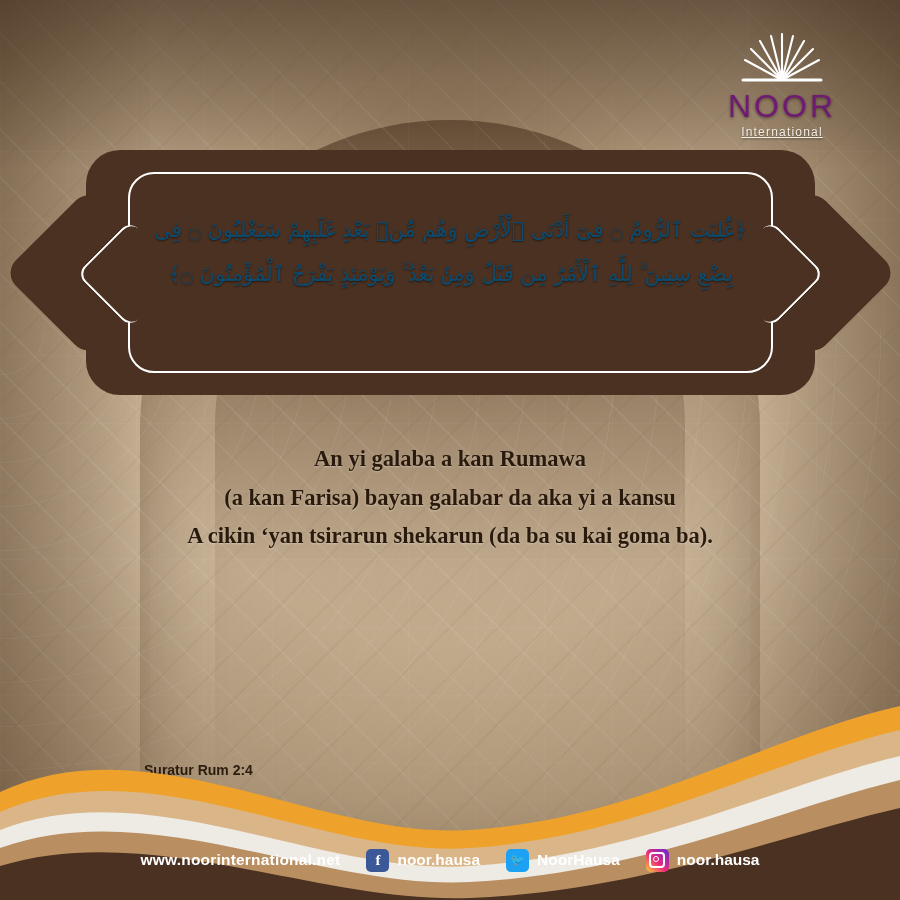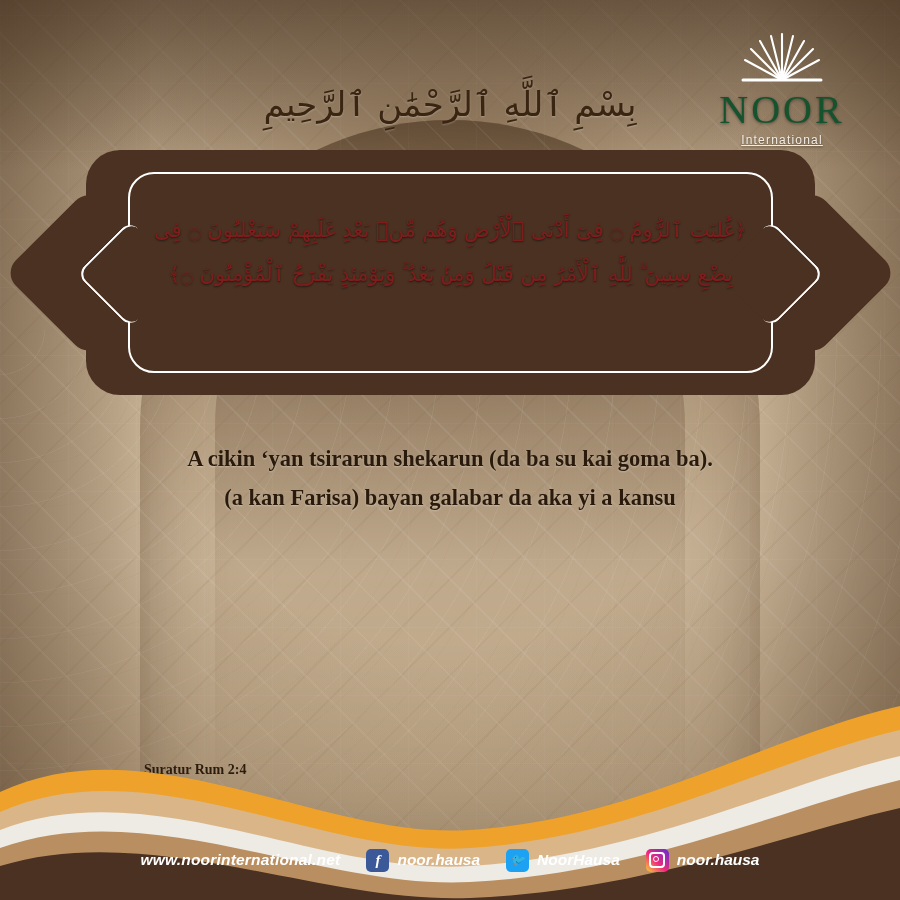--- a/index.html
+++ b/index.html
@@ -98,25 +98,25 @@
     text-align: center;
     color: #ffffff;
   }
   .logo-mark {
     width: 86px;
     height: 62px;
     margin: 0 auto 6px;
     position: relative;
   }
   .logo-name {
-    font-family: Liberation Serif, serif;
-    font-size: 40px;
+    font-family: Liberation Sans, sans-serif;
+    font-size: 32px;
     letter-spacing: 3px;
     line-height: 1;
-    color: #14532d;
+    color: #701a75;
     text-shadow: 0 1px 3px rgba(0,0,0,0.45);
   }
   .logo-sub {
     font-family: "Liberation Sans", sans-serif;
     font-size: 12px;
     letter-spacing: 1.2px;
     margin-top: 3px;
     color: #f3ece3;
     text-shadow: 0 1px 2px rgba(0,0,0,0.45);
     text-decoration: underline;
@@ -189,21 +189,21 @@
   }
   .plaque-border::before { left: -38px; border-right: none; border-top: none; }
   .plaque-border::after { right: -38px; border-left: none; border-bottom: none; }
   .ayah-text {
     position: absolute;
     left: 90px;
     right: 90px;
     top: 58px;
     text-align: center;
     direction: rtl;
-    color: #7f1d1d;
+    color: #0c4a6e;
     font-family: "DejaVu Sans", sans-serif;
     font-size: 21px;
     line-height: 2.1;
     text-shadow: 0 1px 2px rgba(0,0,0,0.5);
   }
 
   
   .translation {
     position: absolute;
     left: 90px;
@@ -217,21 +217,21 @@
     font-weight: 600;
     text-shadow: 0 1px 2px rgba(255,255,255,0.35);
   }
 
   
   .reference {
     position: absolute;
     left: 144px;
     top: 762px;
     color: #2b1c0d;
-    font-family: Liberation Serif, serif;
+    font-family: Liberation Sans, sans-serif;
     font-weight: 700;
     font-size: 14px;
   }
 
   
   .wave {
     position: absolute;
     left: 0; right: 0; bottom: 0;
     height: 220px;
   }
@@ -244,21 +244,20 @@
     bottom: 0;
     height: 80px;
     display: flex;
     align-items: center;
     justify-content: center;
     gap: 26px;
     color: #ffffff;
     font-family: "Liberation Sans", sans-serif;
     font-size: 15.5px;
     font-weight: bold;
-    font-style: italic;
   }
   .footer-item {
     display: flex;
     align-items: center;
     gap: 8px;
     white-space: nowrap;
   }
   .social-icon {
     width: 23px;
     height: 23px;
@@ -323,36 +322,36 @@
           <path d="M43 58 L74 27"></path>
           <path d="M43 58 L80 38"></path>
         </g>
         <path d="M4 58 h78" stroke="#ffffff" stroke-width="3" fill="none" stroke-linecap="round"></path>
       </svg>
     </div>
     <div class="logo-name">NOOR</div>
     <div class="logo-sub">International</div>
   </div>
 
-  <div class="basmala">بِسْمِ ٱللَّهِ ٱلرَّحْمَٰنِ ٱلرَّحِيمِ</div>
 
   <div class="plaque-wrap">
     <div class="plaque-lobe left"></div>
     <div class="plaque-lobe right"></div>
     <div class="plaque-body"></div>
     <div class="plaque-border"></div>
     <div class="ayah-text">
       <div>﴿غُلِبَتِ ٱلرُّومُ ۝ فِىٓ أَدْنَى ٱلْأَرْضِ وَهُم مِّنۢ بَعْدِ غَلَبِهِمْ سَيَغْلِبُونَ ۝ فِى</div>
       <div>بِضْعِ سِنِينَ ۗ لِلَّهِ ٱلْأَمْرُ مِن قَبْلُ وَمِنۢ بَعْدُ ۚ وَيَوْمَئِذٍ يَفْرَحُ ٱلْمُؤْمِنُونَ ۝﴾</div>
     </div>
   </div>
 
   <div class="translation">
+    <div>An yi galaba a kan Rumawa</div>
+    <div>(a kan Farisa) bayan galabar da aka yi a kansu</div>
     <div>A cikin ‘yan tsirarun shekarun (da ba su kai goma ba).</div>
-    <div>(a kan Farisa) bayan galabar da aka yi a kansu</div>
   </div>
 
   <div class="reference">Suratur Rum 2:4</div>
 
   <div class="wave">
     <svg viewBox="0 0 900 220" preserveAspectRatio="none" aria-hidden="true">
       <path d="M0,112 C150,42 320,160 470,150 C640,139 760,58 900,26 L900,220 L0,220 Z" fill="#efa22b"></path>
       <path d="M0,132 C150,66 320,178 470,168 C640,157 770,80 900,50 L900,220 L0,220 Z" fill="#d8b68c" opacity="0.95"></path>
       <path d="M0,150 C150,92 320,196 470,186 C640,176 780,104 900,76 L900,220 L0,220 Z" fill="#f0f0ee" opacity="0.9"></path>
       <path d="M0,168 C150,114 320,210 470,202 C640,194 790,126 900,100 L900,220 L0,220 Z" fill="#b98f62"></path>

